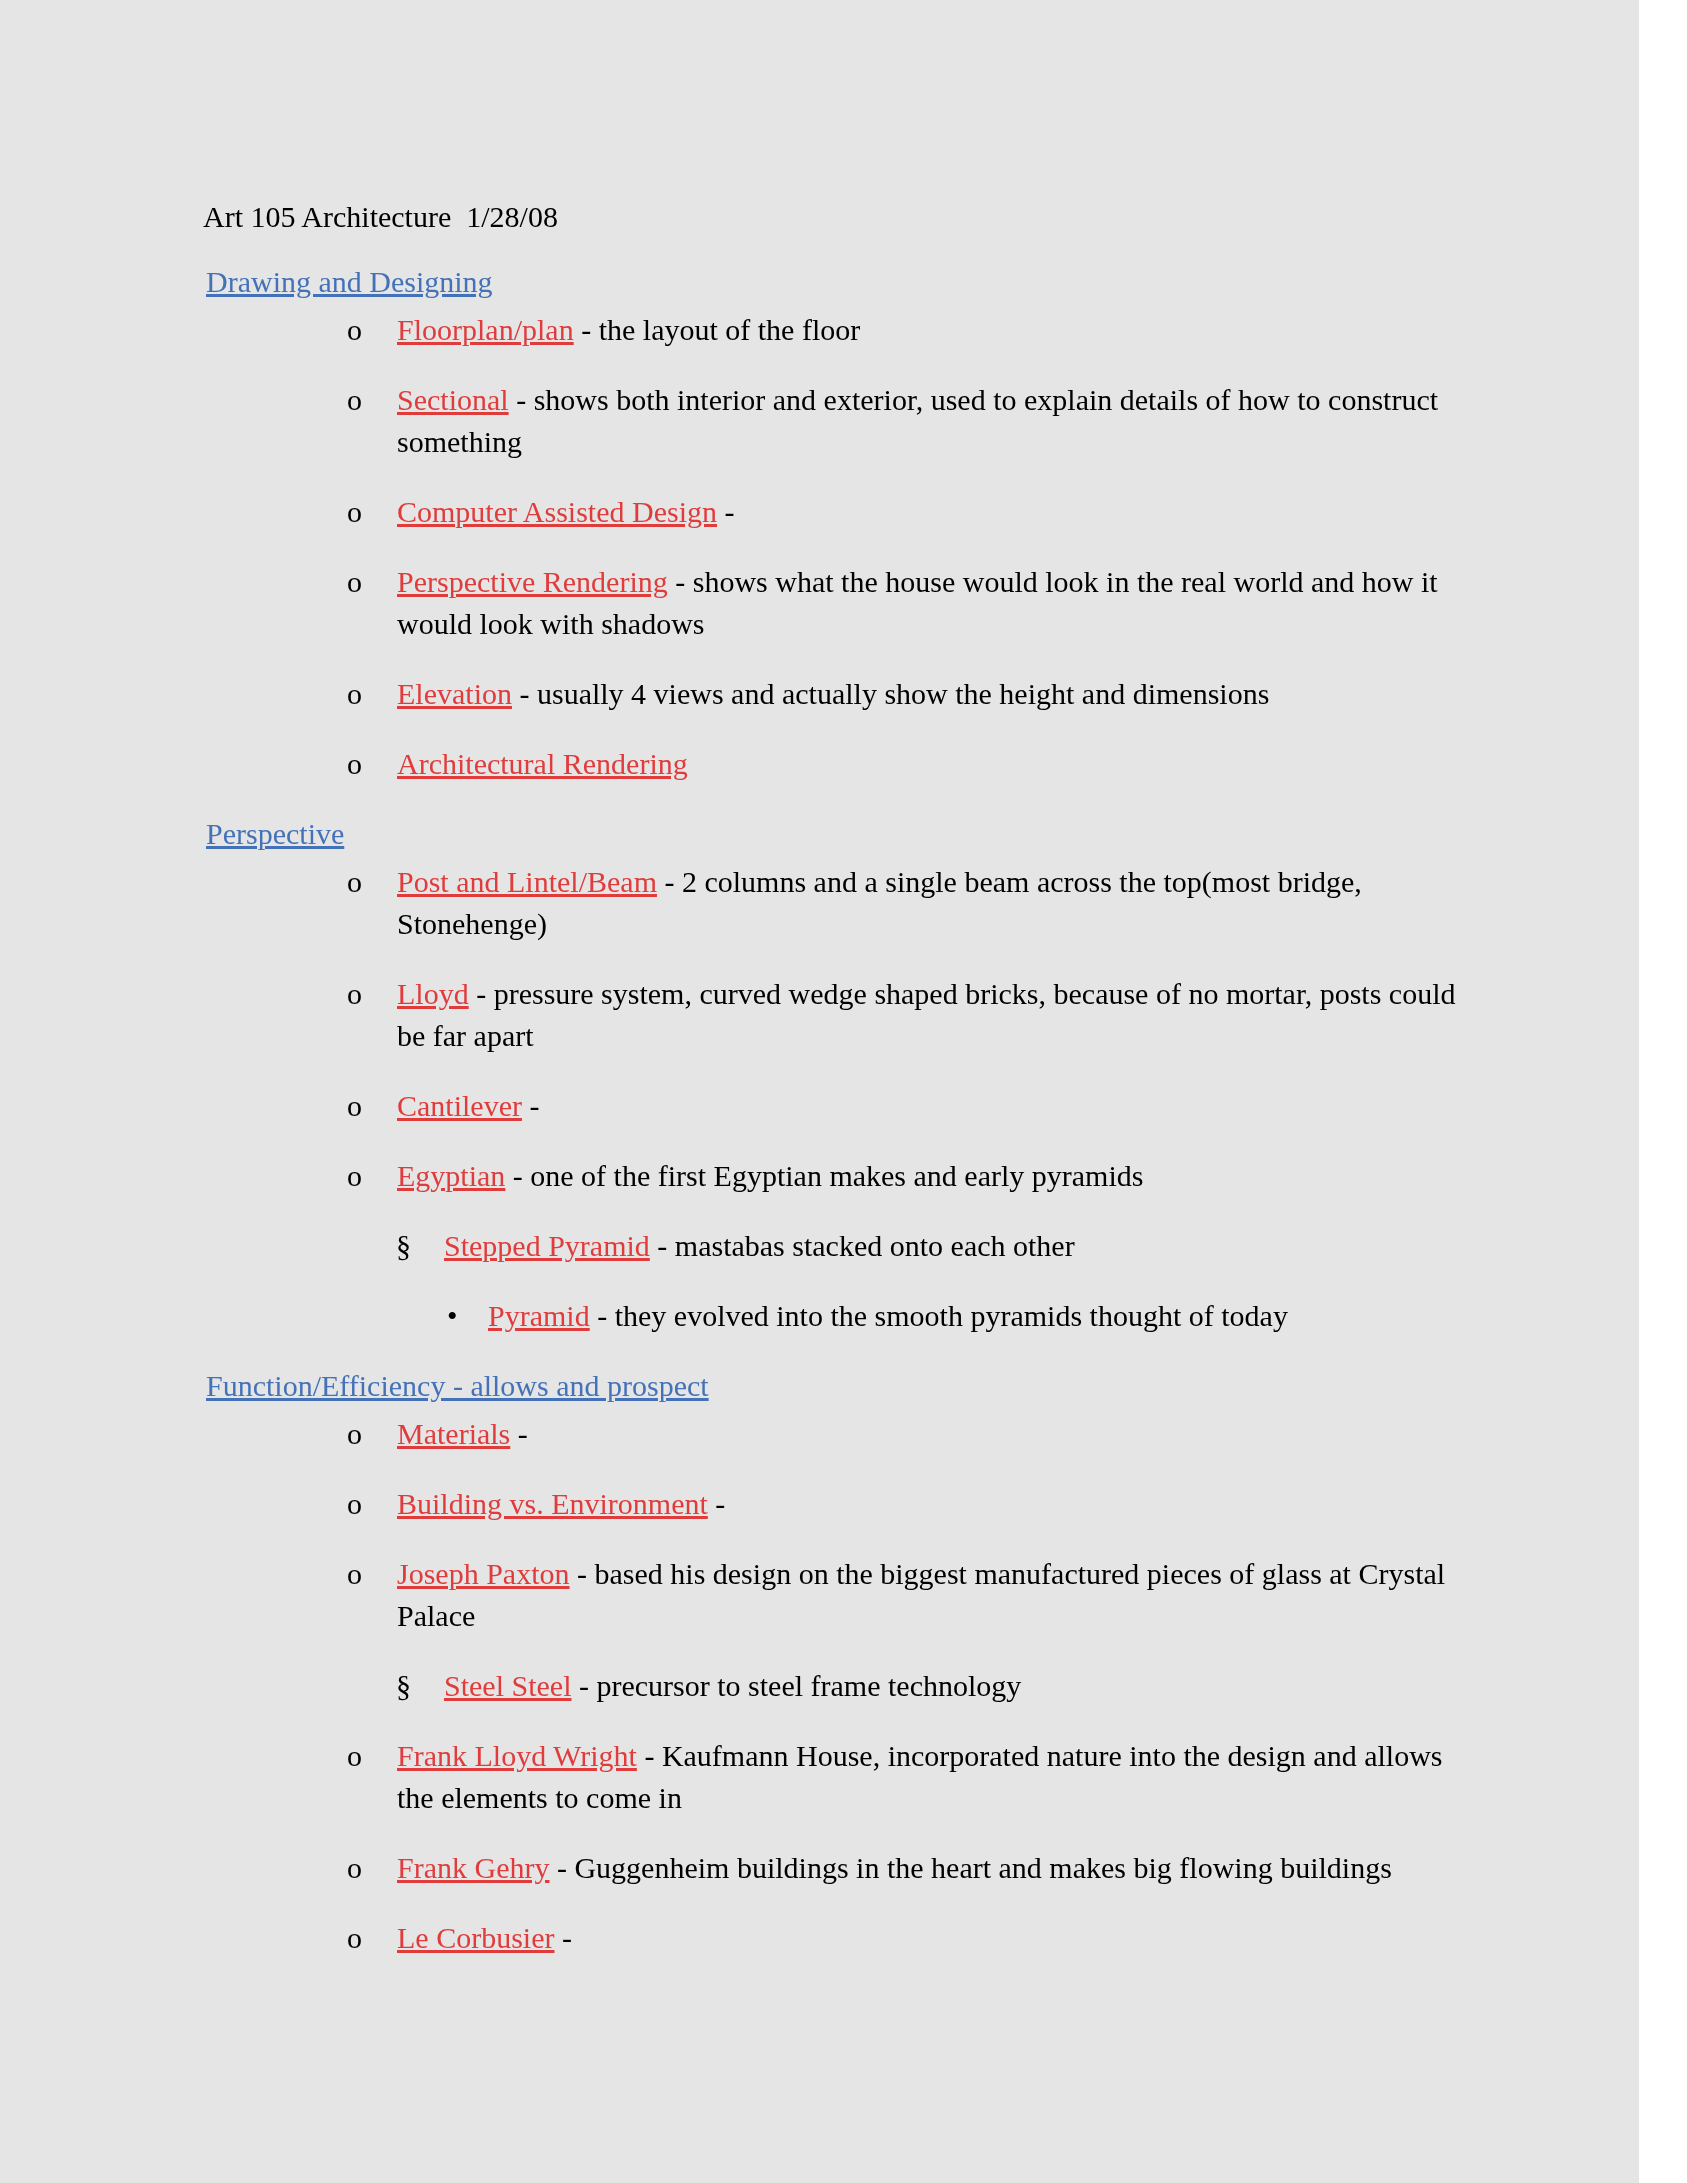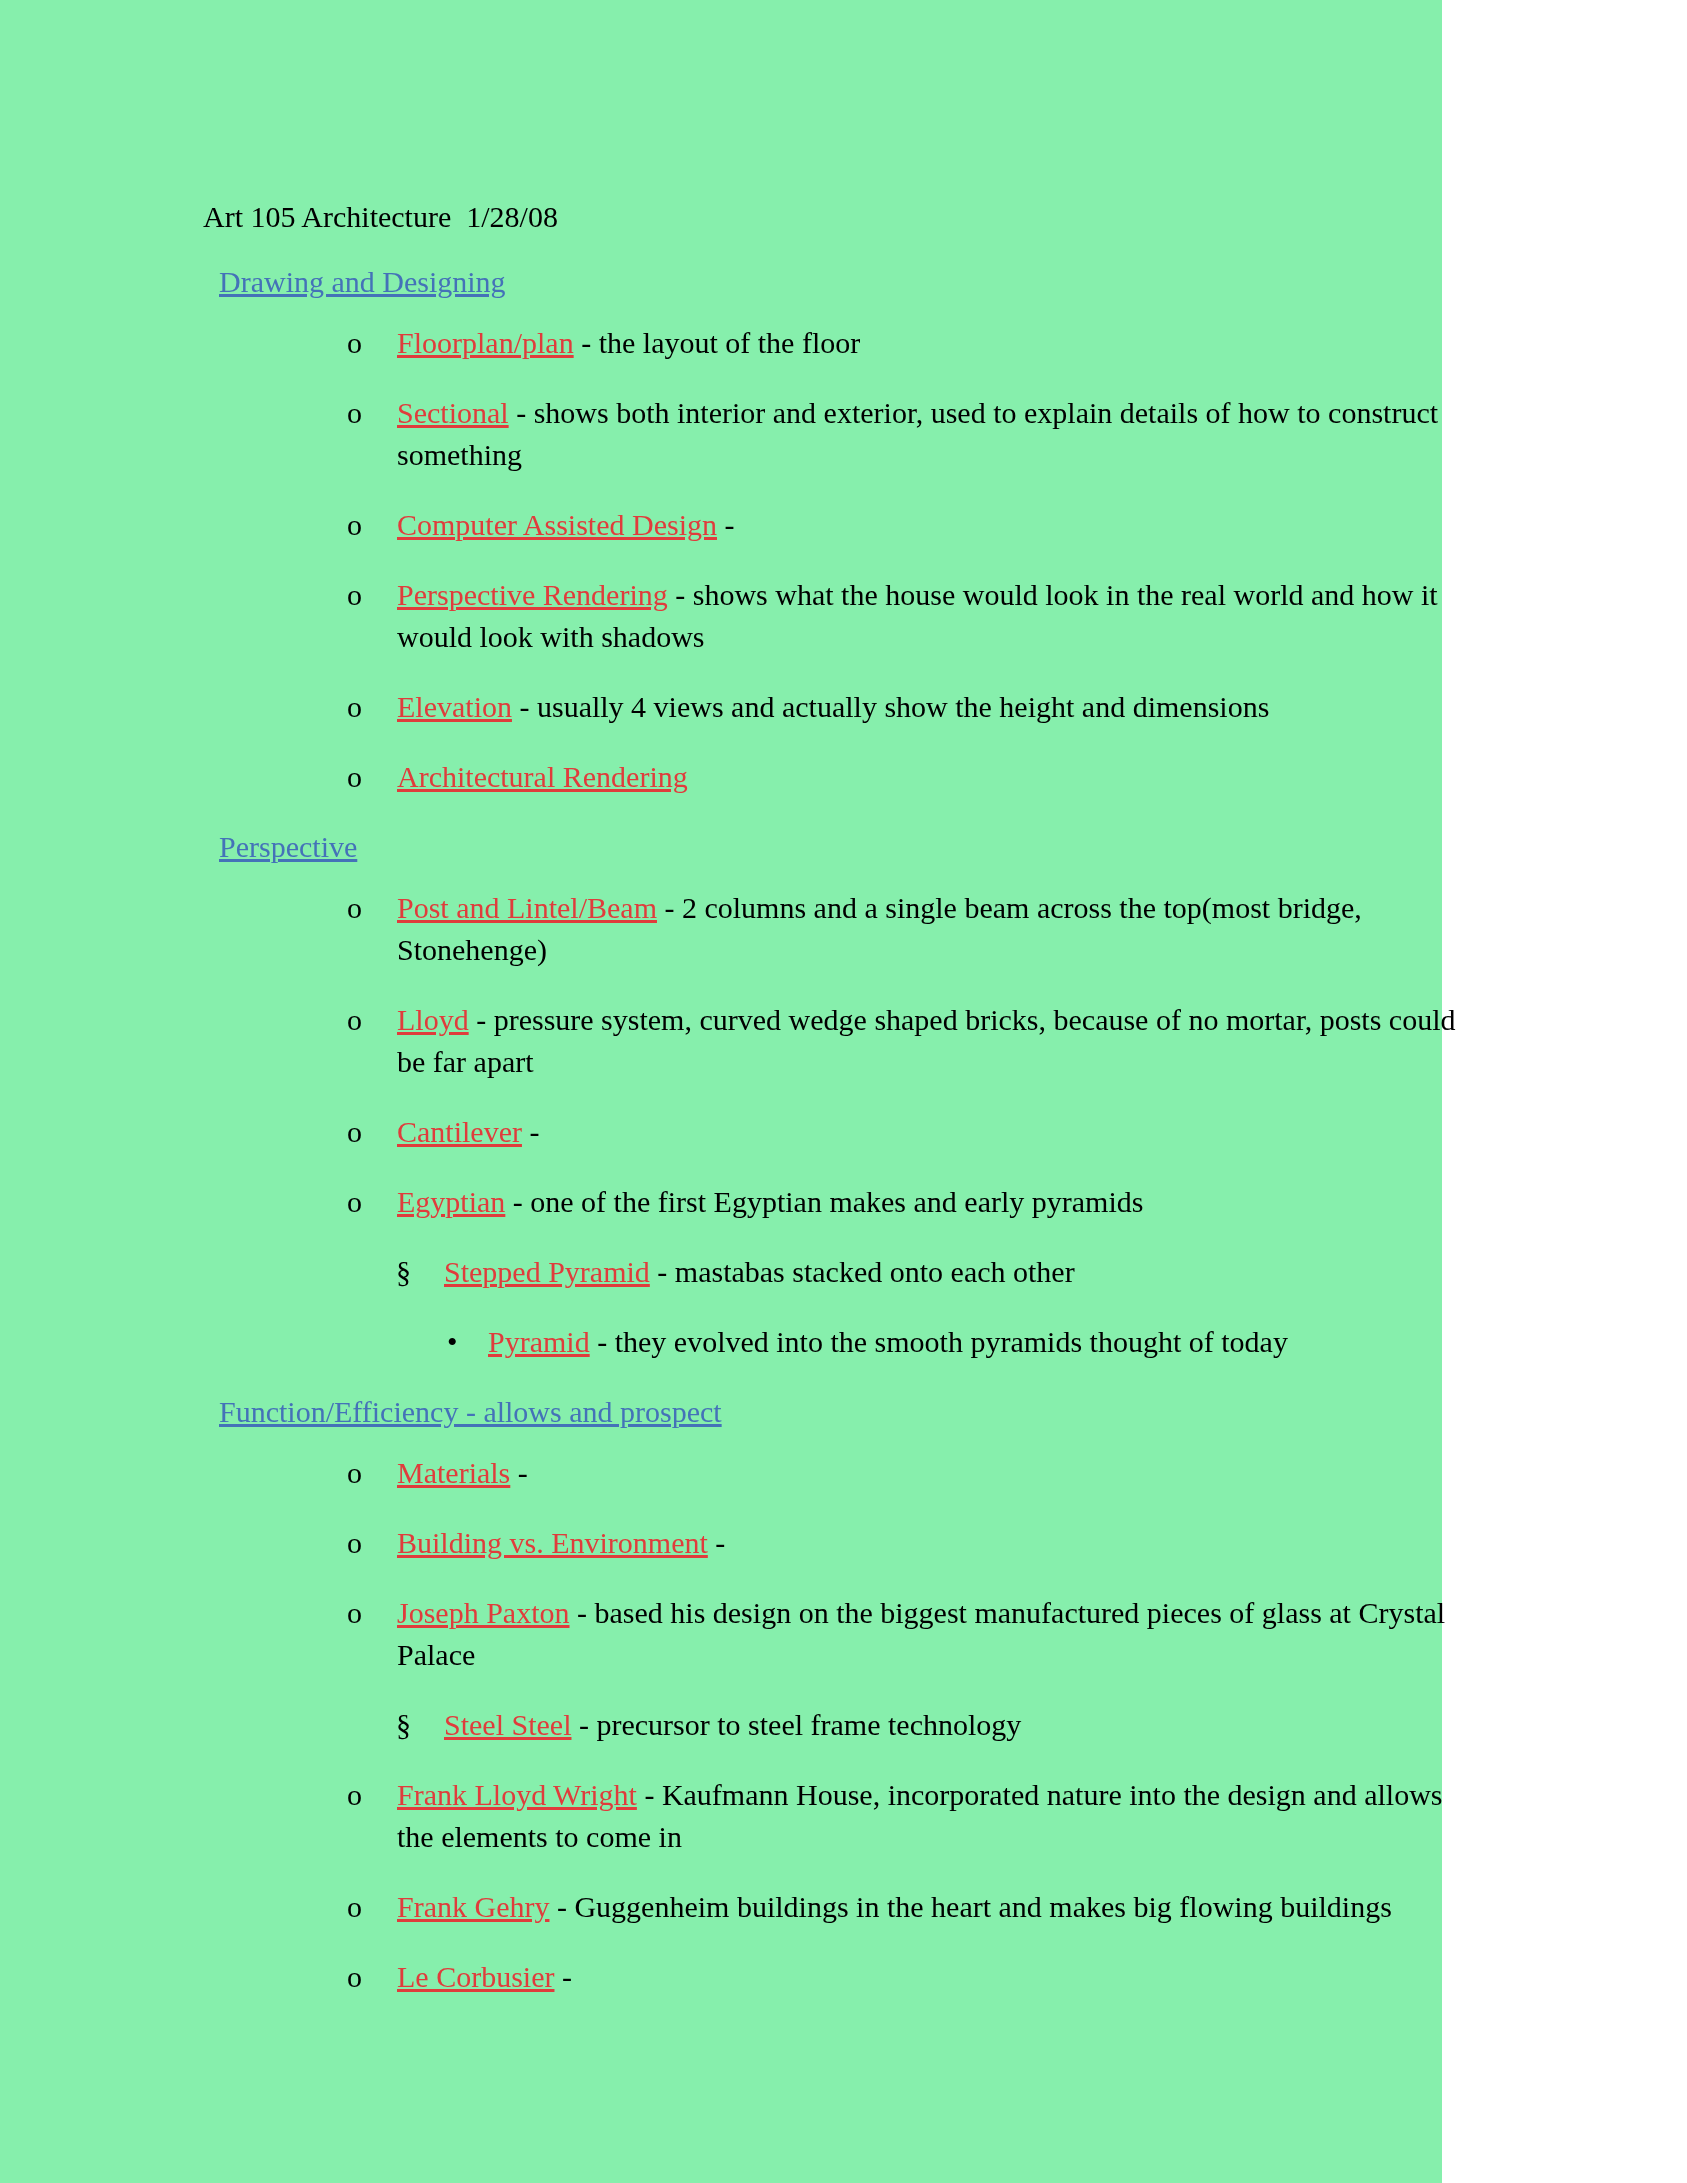--- a/index.html
+++ b/index.html
@@ -1,27 +1,27 @@
 <!DOCTYPE html>
 <html style="font-size:10.6px"><head>
 <meta charset="utf-8">
 <title>Art 105 Architecture 1/28/08</title>
 <style>
   html,body{margin:0;padding:0;background:#ffffff;}
   body{width:1687px;height:2183px;overflow:hidden;}
 
-  .page{position:relative;width:1442px;height:2183px;background:#86efac;
+  .page{position:relative;width:1639px;height:2183px;background:#e5e5e5;
         font-family:"Liberation Serif",serif;}
 
   .doc{position:absolute;left:203px;top:196px;width:1267px;}
 
   .title{font-size:30px;line-height:42px;color:#000000;margin:0 0 23px 0;
          white-space:pre;}
 
-  .headrow{margin:16px;padding:0;line-height:42px;height:45px;}
+  .headrow{margin:3px;padding:0;line-height:42px;height:45px;}
   .head{font-size:30px;line-height:42px;color:#4472b8;
         text-decoration:underline;margin:0;display:inline;white-space:pre;}
 
   ul.bullets{list-style:none;margin:0;padding:0;}
   li.item{position:relative;font-size:30px;line-height:42px;color:#000000;
           margin-top:0;margin-right:0;margin-bottom:28px;}
 
   li.lvl1{margin-left:144px;padding-left:50px;}
   li.lvl2{margin-left:193px;padding-left:48px;}
   li.lvl3{margin-left:244px;padding-left:41px;}

